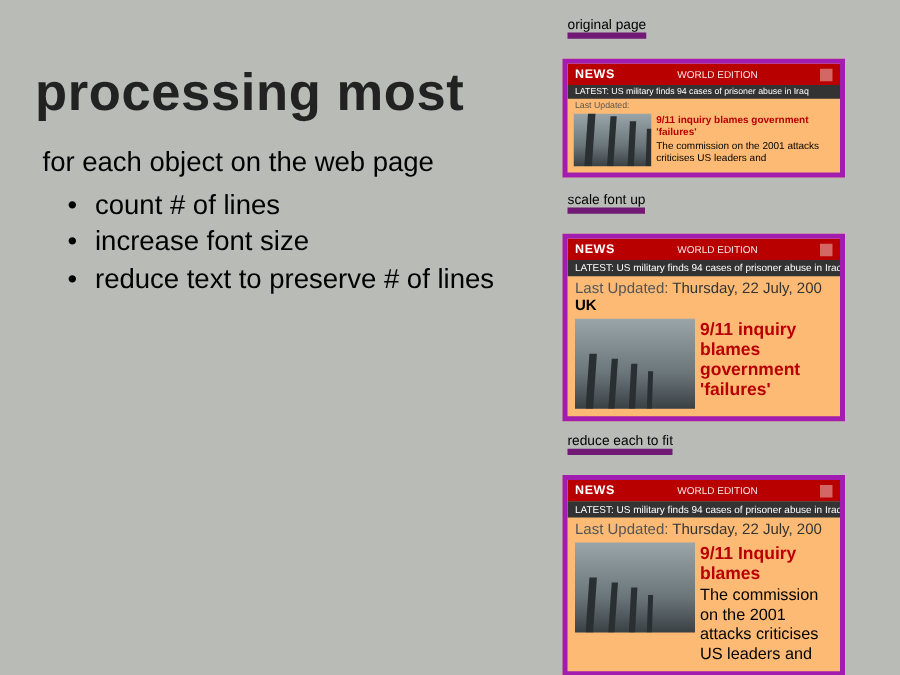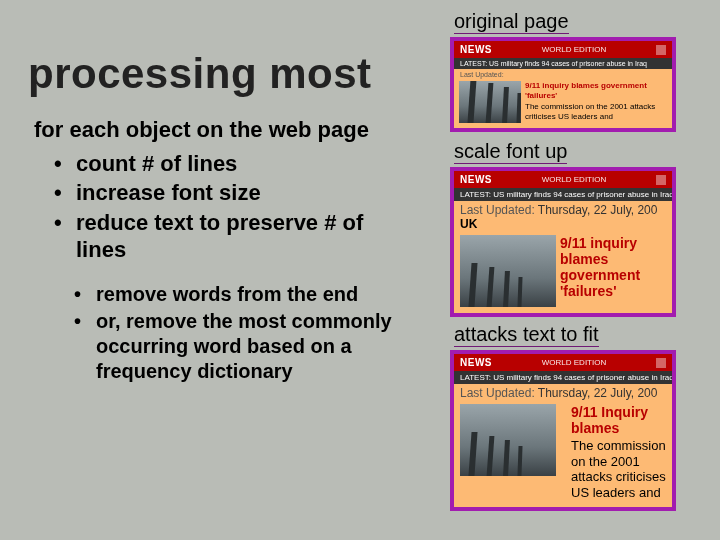--- a/index.html
+++ b/index.html
@@ -20,43 +20,42 @@
     color: #222;
     margin: 40px 0 18px 28px;
     letter-spacing: 0.5px;
   }
   .body {
     color: #000;
     font-size: 22px;
     line-height: 1.25;
     margin-left: 34px;
     width: 380px;
-    font-weight: bold;
   }
   .lead { margin-bottom: 6px; }
   .lvl1 { list-style: none; margin-left: 20px; }
   .lvl1 > li { position: relative; padding-left: 22px; margin: 2px 0; }
   .lvl1 > li::before { content: "•"; position: absolute; left: 0; top: 0; }
   .lvl2 { list-style: none; margin: 18px 0 0 40px; font-size: 20px; }
   .lvl2 > li { position: relative; padding-left: 22px; margin: 2px 0; }
   .lvl2 > li::before { content: "•"; position: absolute; left: 0; top: 0; }
 
   .rightcol {
     position: absolute;
     right: 0;
     top: 10px;
     width: 270px;
   }
   .caption {
-    font-size: 20px;
+    font-size: 11px;
     color: #000;
     background: rgba(255,255,255,0.0);
     display: inline-block;
-    border-bottom: 1px solid #701a75;
-    margin-bottom: 3px;
+    border-bottom: 5px solid #701a75;
+    margin-bottom: 16px;
     margin-left: 4px;
   }
   .sample {
     width: 226px;
     border: 4px solid #a21caf;
     background: #fdba74;
     font-family: Arial, sans-serif;
     overflow: hidden;
   }
   .sample-hdr {
@@ -115,24 +114,20 @@
 
   <h1 class="title">processing most</h1>
 
   <div class="body">
     <div class="lead">for each object on the web page</div>
     <ul class="lvl1">
       <li>count # of lines</li>
       <li>increase font size</li>
       <li>reduce text to preserve # of lines</li>
     </ul>
-    <ul class="lvl2">
-      <li>remove words from the end</li>
-      <li>or, remove the most commonly occurring word based on a frequency dictionary</li>
-    </ul>
   </div>
 
   <div class="rightcol">
 
     <div class="blk" id="blk1">
       <span class="caption">original page</span>
       <div class="sample tiny">
         <div class="sample-hdr">
           <span class="brand">NEWS</span>
           <span class="tag">WORLD EDITION</span>
@@ -175,38 +170,38 @@
               <span class="p4"></span>
             </div>
           <div class="story" style="font-size:13px;">
             <div class="hd big">9/11 inquiry blames government 'failures'</div>
           </div>
         </div>
       </div>
     </div>
 
     <div class="blk" id="blk3">
-      <span class="caption">attacks text to fit</span>
+      <span class="caption">reduce each to fit</span>
       <div class="sample">
         <div class="sample-hdr">
           <span class="brand">NEWS</span>
           <span class="tag">WORLD EDITION</span>
           <span class="sq"></span>
         </div>
         <div class="latest-bar">LATEST: US military finds 94 cases of prisoner abuse in Iraq</div>
         <div class="lastupd" style="font-size:12px;">
           <span class="lbl">Last Updated:</span>
           <span>Thursday, 22 July, 200</span>
         </div>
         <div class="sample-body">
           <div class="imgbox" style="width:96px;height:72px;">
               <span class="p3"></span>
               <span class="p4"></span>
             </div>
-          <div class="story" style="font-size:13px;margin-left:11px;">
+          <div class="story" style="font-size:13px;">
             <div class="hd big">9/11 Inquiry blames</div>
             <div>The commission on the 2001 attacks criticises US leaders and</div>
           </div>
         </div>
       </div>
     </div>
 
   </div>
 </div>
 

